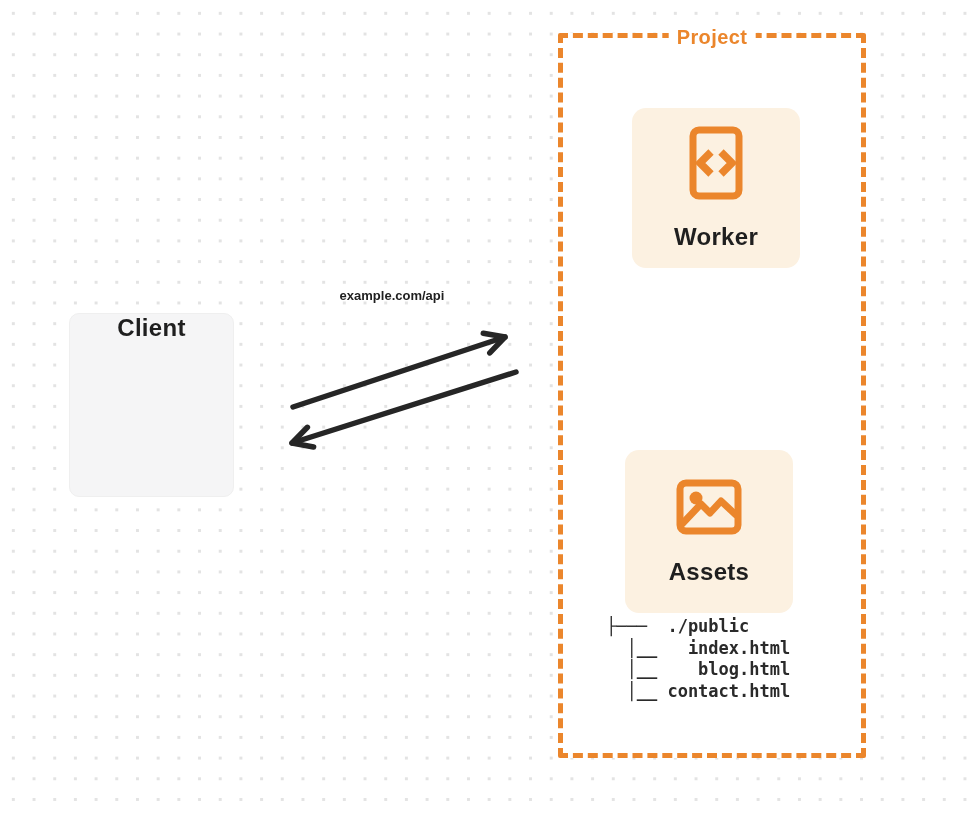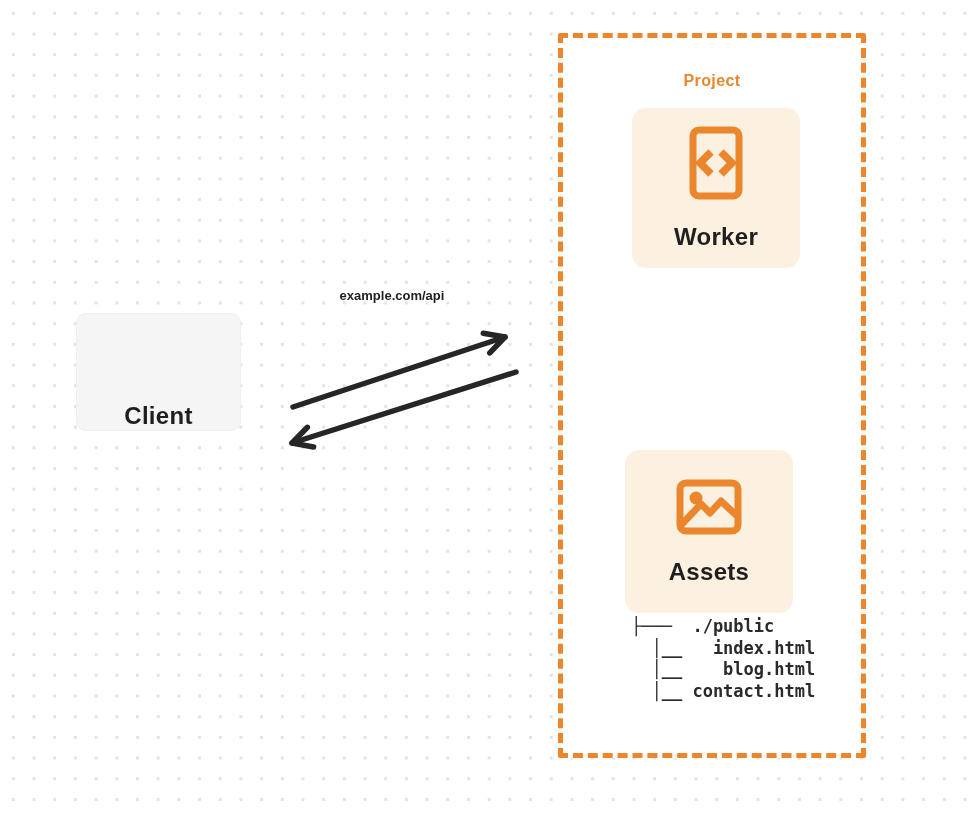--- a/index.html
+++ b/index.html
@@ -20,25 +20,25 @@
   .stage{
     position:relative;
     width:980px;height:818px;
     background-color:var(--page-bg);
     background-image:radial-gradient(circle,var(--dot) 1.4px,rgba(0,0,0,0) 1.6px);
     background-size:20.7px 20.7px;
     background-position:3px 3px;
   }
   
   .client-box{
-    position:absolute;left:76px;top:313px;width:165px;height:118px;
+    position:absolute;left:69px;top:313px;width:165px;height:184px;
     background:var(--client-bg);
     border:1px solid #EFEFEF;
     border-radius:10px;
-    display:flex;align-items:flex-end;justify-content:center;
+    display:flex;align-items:flex-start;justify-content:center;
   }
   .client-box .label{
     font-size:24px;font-weight:700;color:#1F1F1F;letter-spacing:.3px;
   }
   
   .request-label{
     position:absolute;left:392px;top:288px;transform:translateX(-50%);
     font-size:13px;font-weight:700;color:#1F1F1F;white-space:nowrap;
   }
   
@@ -52,22 +52,22 @@
   .project-box{
     position:absolute;left:558px;top:33px;width:308px;height:725px;
     border:5px dashed var(--accent);
     background:#FFFFFF;
     border-radius:2px;
   }
   .project-label{
     position:absolute;left:50%;top:-16px;transform:translateX(-50%);
     background:var(--page-bg);
     padding:0 8px;
-    font-size:16px;font-weight:700;color:var(--accent);letter-spacing:.4px;
-    line-height:30px;white-space:nowrap;margin-top:44px;
+    font-size:20px;font-weight:700;color:var(--accent);letter-spacing:.4px;
+    line-height:30px;white-space:nowrap;
   }
   
   .node-card{
     position:absolute;
     background:var(--card-bg);
     border-radius:14px;
     display:flex;flex-direction:column;align-items:center;justify-content:center;
     gap:22px;color:var(--accent);
   }
   .node-card.worker{left:632px;top:108px;width:168px;height:160px;}
@@ -76,21 +76,21 @@
     font-size:24px;font-weight:700;color:#1F1F1F;letter-spacing:.3px;
   }
   .node-card svg{display:block;}
   .node-card svg .stroke{stroke:currentColor;fill:none;}
   .node-card svg .fill{fill:currentColor;}
   
   .file-tree{
     position:absolute;left:606px;top:616px;
     font-family:"DejaVu Sans Mono",monospace;
     font-size:17px;line-height:21.5px;font-weight:700;
-    color:#2A2A2A;white-space:pre;margin-left:25px;
+    color:#2A2A2A;white-space:pre;
   }
 </style>
 </head>
 <body>
 
 <div class="stage">
 
   <div class="client-box">
     <span class="label">Client</span>
   </div>

